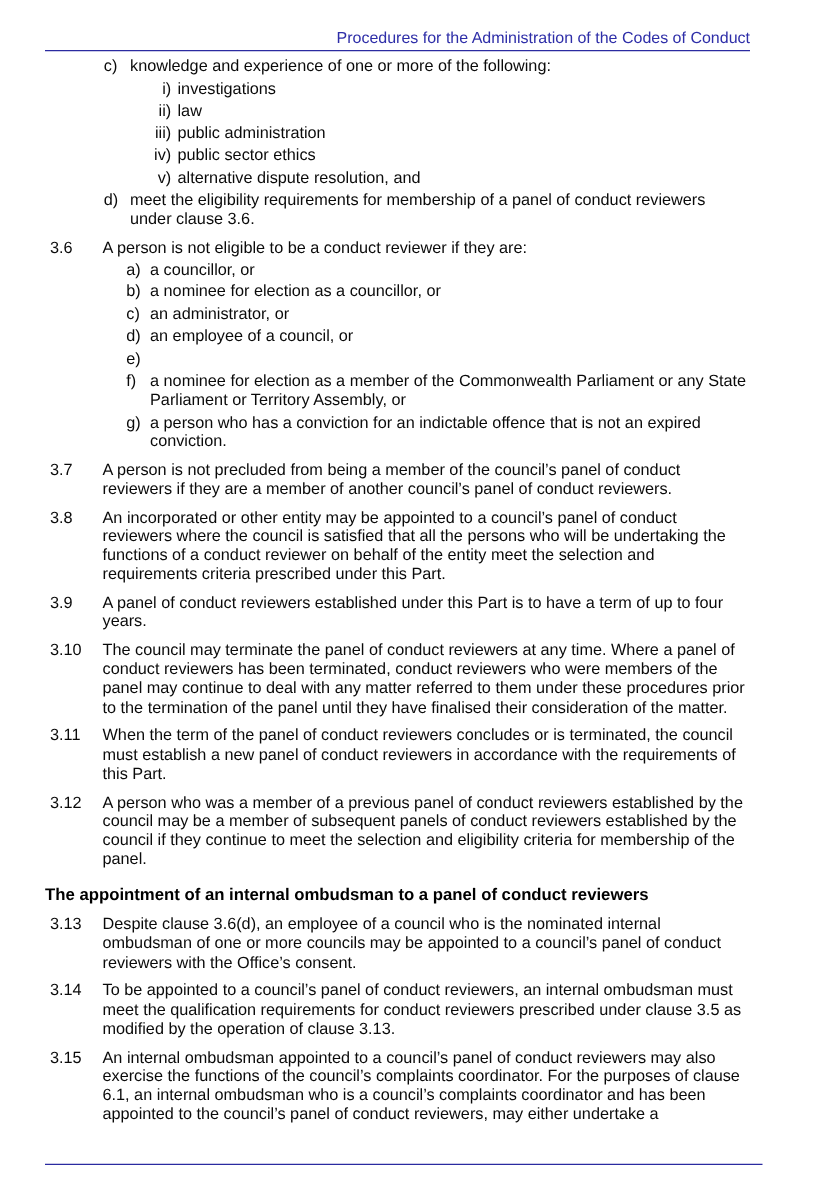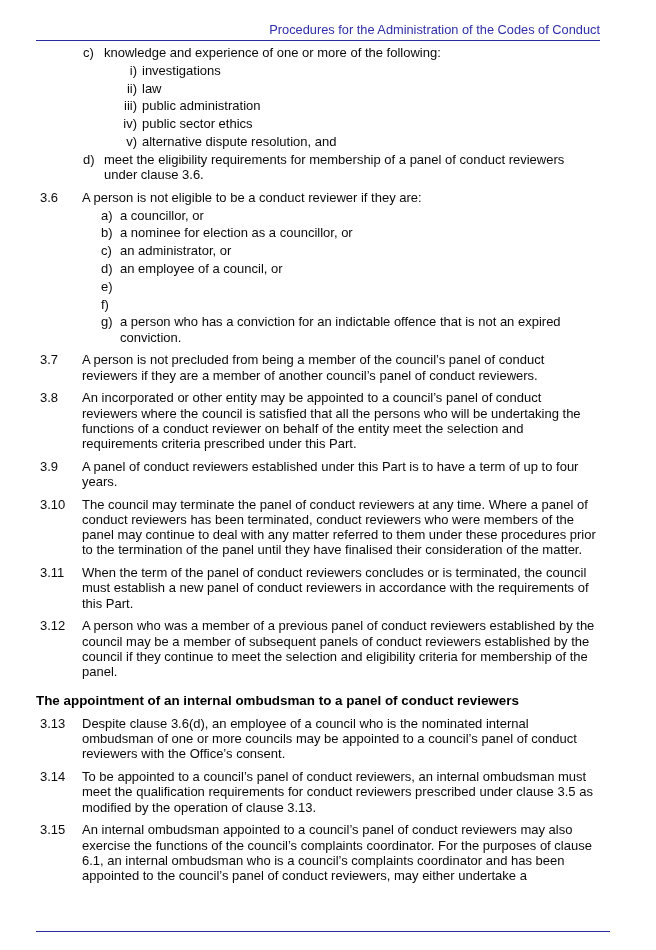--- a/index.html
+++ b/index.html
@@ -98,20 +98,21 @@
     </div>
     <div class="row li">
       <span class="lbl-letter">d)</span>
       <span class="txt-letter">an employee of a council, or</span>
     </div>
     <div class="row li">
       <span class="lbl-letter">e)</span>
     </div>
     <div class="row li">
       <span class="lbl-letter">f)</span>
+      <span class="txt-letter">a nominee for election as a member of the Commonwealth Parliament or any State Parliament or Territory Assembly, or</span>
     </div>
     <div class="row li">
       <span class="lbl-letter">g)</span>
       <span class="txt-letter">a person who has a conviction for an indictable offence that is not an expired conviction.</span>
     </div>
 
     <div class="row clause">
       <span class="num">3.7</span>
       <span class="txt-clause">A person is not precluded from being a member of the council’s panel of conduct reviewers if they are a member of another council’s panel of conduct reviewers.</span>
     </div>

